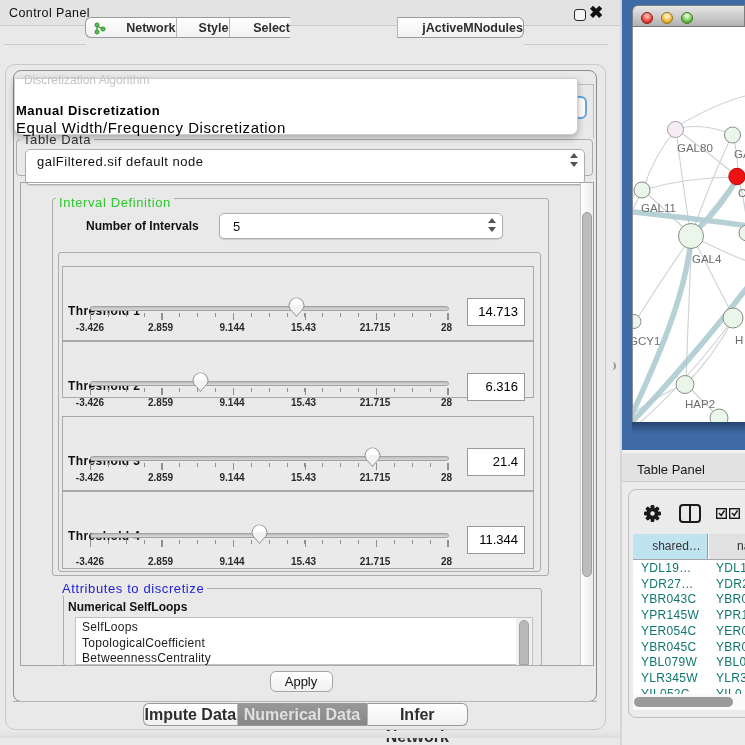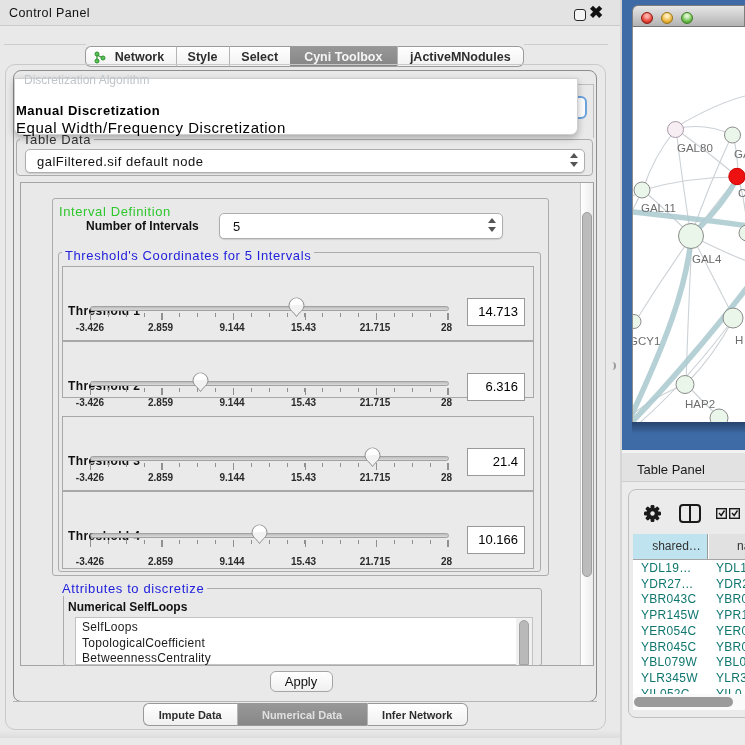--- a/index.html
+++ b/index.html
@@ -1,29 +1,29 @@
 <!DOCTYPE html>
 <html><head>
 <meta charset="utf-8">
 <style>
 * { margin:0; padding:0; box-sizing:border-box; }
 html,body { width:745px; height:745px; overflow:hidden; background:#e9e9e9;
   font-family:"Liberation Sans", sans-serif; }
 .abs { position:absolute; }
 #stage { position:relative; width:745px; height:745px; }
-.seg { position:absolute; top:46px; height:21px; background:linear-gradient(#ffffff,#f1f1f1);
+.seg { position:absolute; top:17px; height:21px; background:linear-gradient(#ffffff,#f1f1f1);
   border-top:1px solid #9b9b9b; border-bottom:1px solid #9b9b9b;
-  font-size:12.5px; font-weight:bold; color:#2e2e2e; text-align:center; line-height:20px; }
+  font-size:12.5px; font-weight:bold; color:#2e2e2e; text-align:right; line-height:20px; }
 .seg.first { border-left:1px solid #9b9b9b; border-radius:6px 0 0 6px; }
 .seg.last { border-right:1px solid #9b9b9b; border-radius:0 6px 6px 0; }
 .seg.sel { background:linear-gradient(#979797,#868686); color:#f5f5f5; }
 .seg.sep { border-left:1px solid #b5b5b5; }
 .bseg { position:absolute; top:703px; height:23px; background:linear-gradient(#ffffff,#f0f0f0);
   border-top:1px solid #999; border-bottom:1px solid #999;
-  font-size:11px; font-weight:bold; color:#2e2e2e; text-align:center; line-height:22px; }
+  font-size:16px; font-weight:bold; color:#2e2e2e; text-align:center; line-height:22px; }
 .bseg.first { border-left:1px solid #999; border-radius:6px 0 0 6px; }
 .bseg.last { border-right:1px solid #999; border-radius:0 6px 6px 0; }
 .bseg.sel { background:linear-gradient(#989898,#878787); color:#e0e0e0; }
 .bseg.sep { border-left:1px solid #b5b5b5; }
 .grp { position:absolute; border:1px solid #acacac; border-radius:4px; }
 .grplab { position:absolute; background:#e9e9e9; padding:0 3px; font-size:13px; letter-spacing:0.6px; line-height:15px; }
 .combo { position:absolute; background:#ffffff; border:1px solid #aeaeae; border-radius:5px;
   box-shadow:0 1px 1px rgba(0,0,0,0.12); font-size:13px; color:#111; }
 .arr { position:absolute; width:0; height:0; border-left:4px solid transparent; border-right:4px solid transparent; }
 .arr.up { border-bottom:5px solid #555; }
@@ -61,64 +61,62 @@
       <line x1="3" y1="3" x2="3" y2="10" stroke="#2f8f2f" stroke-width="1.2"></line>
       <line x1="3" y1="4" x2="9" y2="7" stroke="#2f8f2f" stroke-width="1.2"></line>
       <circle cx="3" cy="3" r="2" fill="#57c457" stroke="#2f8f2f"></circle>
       <circle cx="3" cy="10" r="2" fill="#57c457" stroke="#2f8f2f"></circle>
       <circle cx="9" cy="7" r="2" fill="#57c457" stroke="#2f8f2f"></circle>
     </svg>
     <span style="padding-left:18px;">Network</span>
   </div>
   <div class="seg sep" style="left:175.5px;width:53px;">Style</div>
   <div class="seg sep" style="left:228.5px;width:61.5px;">Select</div>
-  <div class="seg sel" style="left:290px;width:106.5px;">Cyni Toolbox</div>
   <div class="seg last sep" style="left:396.5px;width:127.5px;">jActiveMNodules</div>
 
   <div class="abs" style="left:4.5px;top:64px;width:601px;height:666px;border:1px solid #c9c9c9;border-radius:10px;"></div>
   <div class="abs" style="left:13px;top:70px;width:583.5px;height:631.5px;border:1.4px solid #8d8d8d;border-radius:8px;"></div>
 
   <div class="abs" style="left:578px;top:84px;width:15px;height:1px;background:#bdbdbd;"></div>
   <div class="abs" style="left:592.5px;top:84px;width:1px;height:54px;background:#bdbdbd;"></div>
 
   <div class="abs" style="left:556px;top:96px;width:31px;height:23px;border:2.5px solid #6ba3dd;border-radius:6px;background:#fdfdfd;"></div>
   <div class="arr up" style="left:571px;top:102px;border-left-width:3.5px;border-right-width:3.5px;"></div>
   <div class="arr dn" style="left:571px;top:110px;border-left-width:3.5px;border-right-width:3.5px;"></div>
 
   <div class="grp" style="left:16px;top:139px;width:577px;height:37px;"></div>
   <div class="grplab" style="left:20px;top:132px;color:#333;">Table Data</div>
-  <div class="combo" style="left:25px;top:149px;width:560px;height:24px;">
+  <div class="combo" style="left:25px;top:149px;width:560px;height:36px;">
     <span style="position:absolute;left:11px;top:4px;letter-spacing:0.5px;">galFiltered.sif default node</span>
   </div>
   <div class="arr up" style="left:570px;top:153px;"></div>
   <div class="arr dn" style="left:570px;top:162px;"></div>
 
   <div class="abs" style="left:14px;top:78px;width:564px;height:57px;background:#ffffff;border:1px solid #cfcfcf;
        border-radius:1px 1px 7px 7px;box-shadow:0 3px 7px rgba(0,0,0,0.28);"></div>
   <div class="abs" style="left:24px;top:73px;font-size:12px;color:#bfc5c9;z-index:5;">Discretization Algorithm</div>
   <div class="abs" style="left:16px;top:103px;font-size:13px;letter-spacing:0.5px;font-weight:bold;color:#000;z-index:5;">Manual Discretization</div>
   <div class="abs" style="left:16px;top:119px;font-size:15px;letter-spacing:0.55px;color:#000;z-index:5;">Equal Width/Frequency Discretization</div>
 
   <div class="abs" style="left:19.5px;top:182px;width:574.5px;height:484px;border:1px solid #a5a5a5;"></div>
 
   <div class="abs" style="left:580px;top:183px;width:14px;height:482px;background:linear-gradient(to right,#ffffff,#ececec);border-left:1px solid #c9c9c9;border-right:1px solid #9e9e9e;"></div>
   <div class="abs" style="left:582px;top:212px;width:9.5px;height:365px;background:#bcbcbc;border:1px solid #9e9e9e;border-radius:5px;"></div>
 
   <div class="grp" style="left:52px;top:198px;width:497px;height:378px;border-radius:3px;"></div>
-  <div class="grplab" style="left:56px;top:204px;color:#2ec72e;">Interval Definition</div>
+  <div class="grplab" style="left:56px;top:195px;color:#2ec72e;">Interval Definition</div>
 
   <div class="abs" style="left:86px;top:219px;font-size:12px;font-weight:bold;color:#111;">Number of Intervals</div>
   <div class="combo" style="left:219px;top:213px;width:284px;height:26px;">
     <span style="position:absolute;left:13px;top:5px;">5</span>
   </div>
   <div class="arr up" style="left:488px;top:218px;"></div>
   <div class="arr dn" style="left:488px;top:227px;"></div>
 
   <div class="grp" style="left:58px;top:252px;width:483px;height:320px;border-radius:3px;"></div>
-  <div class="grplab" style="left:62px;top:248px;color:#2222dd;">Threshold's Coordinates for 5 Intervals</div>
 
   <div class="tpanel" style="top:266px;height:75px;">
     <div class="tlab">Threshold 1</div>
     <div class="groove" style="top:38.5px;"></div>
     <div class="ticks" style="top:46px;"></div>
     <div class="mticks" style="top:46px;"></div>
     <svg class="thumb" style="left:223.8px;top:30px;" viewBox="0 0 19 21">
       <path d="M2,8.5 a7.5,7.5 0 0 1 15,0 c0,4 -3.5,5.5 -7.5,11 c-4,-5.5 -7.5,-7 -7.5,-11 z" fill="#f2f2f2" stroke="#8e8e8e"></path>
       <path d="M3.5,8 a6,6.5 0 0 1 12,-0.5 l-12,1 z" fill="#ffffff"></path>
     </svg>
@@ -175,21 +173,21 @@
     <svg class="thumb" style="left:187px;top:32px;" viewBox="0 0 19 21">
       <path d="M2,8.5 a7.5,7.5 0 0 1 15,0 c0,4 -3.5,5.5 -7.5,11 c-4,-5.5 -7.5,-7 -7.5,-11 z" fill="#f2f2f2" stroke="#8e8e8e"></path>
       <path d="M3.5,8 a6,6.5 0 0 1 12,-0.5 l-12,1 z" fill="#ffffff"></path>
     </svg>
     <div class="slab" style="left:2px;top:64px;">-3.426</div>
     <div class="slab" style="left:72.5px;top:64px;">2.859</div>
     <div class="slab" style="left:144px;top:64px;">9.144</div>
     <div class="slab" style="left:215.5px;top:64px;">15.43</div>
     <div class="slab" style="left:287px;top:64px;">21.715</div>
     <div class="slab" style="left:358.5px;top:64px;">28</div>
-    <div class="tfield" style="top:34px;">10.166</div>
+    <div class="tfield" style="top:34px;">11.344</div>
   </div>
 
   <div class="grp" style="left:63px;top:588px;width:479px;height:78px;border-radius:3px;"></div>
   <div class="grplab" style="left:59px;top:581px;color:#2222dd;">Attributes to discretize</div>
   <div class="abs" style="left:68px;top:600px;font-size:12px;font-weight:bold;color:#111;">Numerical SelfLoops</div>
   <div class="abs" style="left:75px;top:617px;width:458px;height:48px;background:#ffffff;border:1px solid #c2c2c2;"></div>
   <div class="abs" style="left:82px;top:620px;font-size:12px;letter-spacing:0.3px;color:#1a1a1a;">SelfLoops</div>
   <div class="abs" style="left:82px;top:635.7px;font-size:12px;letter-spacing:0.3px;color:#1a1a1a;">TopologicalCoefficient</div>
   <div class="abs" style="left:82px;top:651.4px;font-size:12px;letter-spacing:0.3px;color:#1a1a1a;">BetweennessCentrality</div>
   <div class="abs" style="left:516px;top:617.5px;width:16px;height:47px;background:#f0f0f0;"></div>

